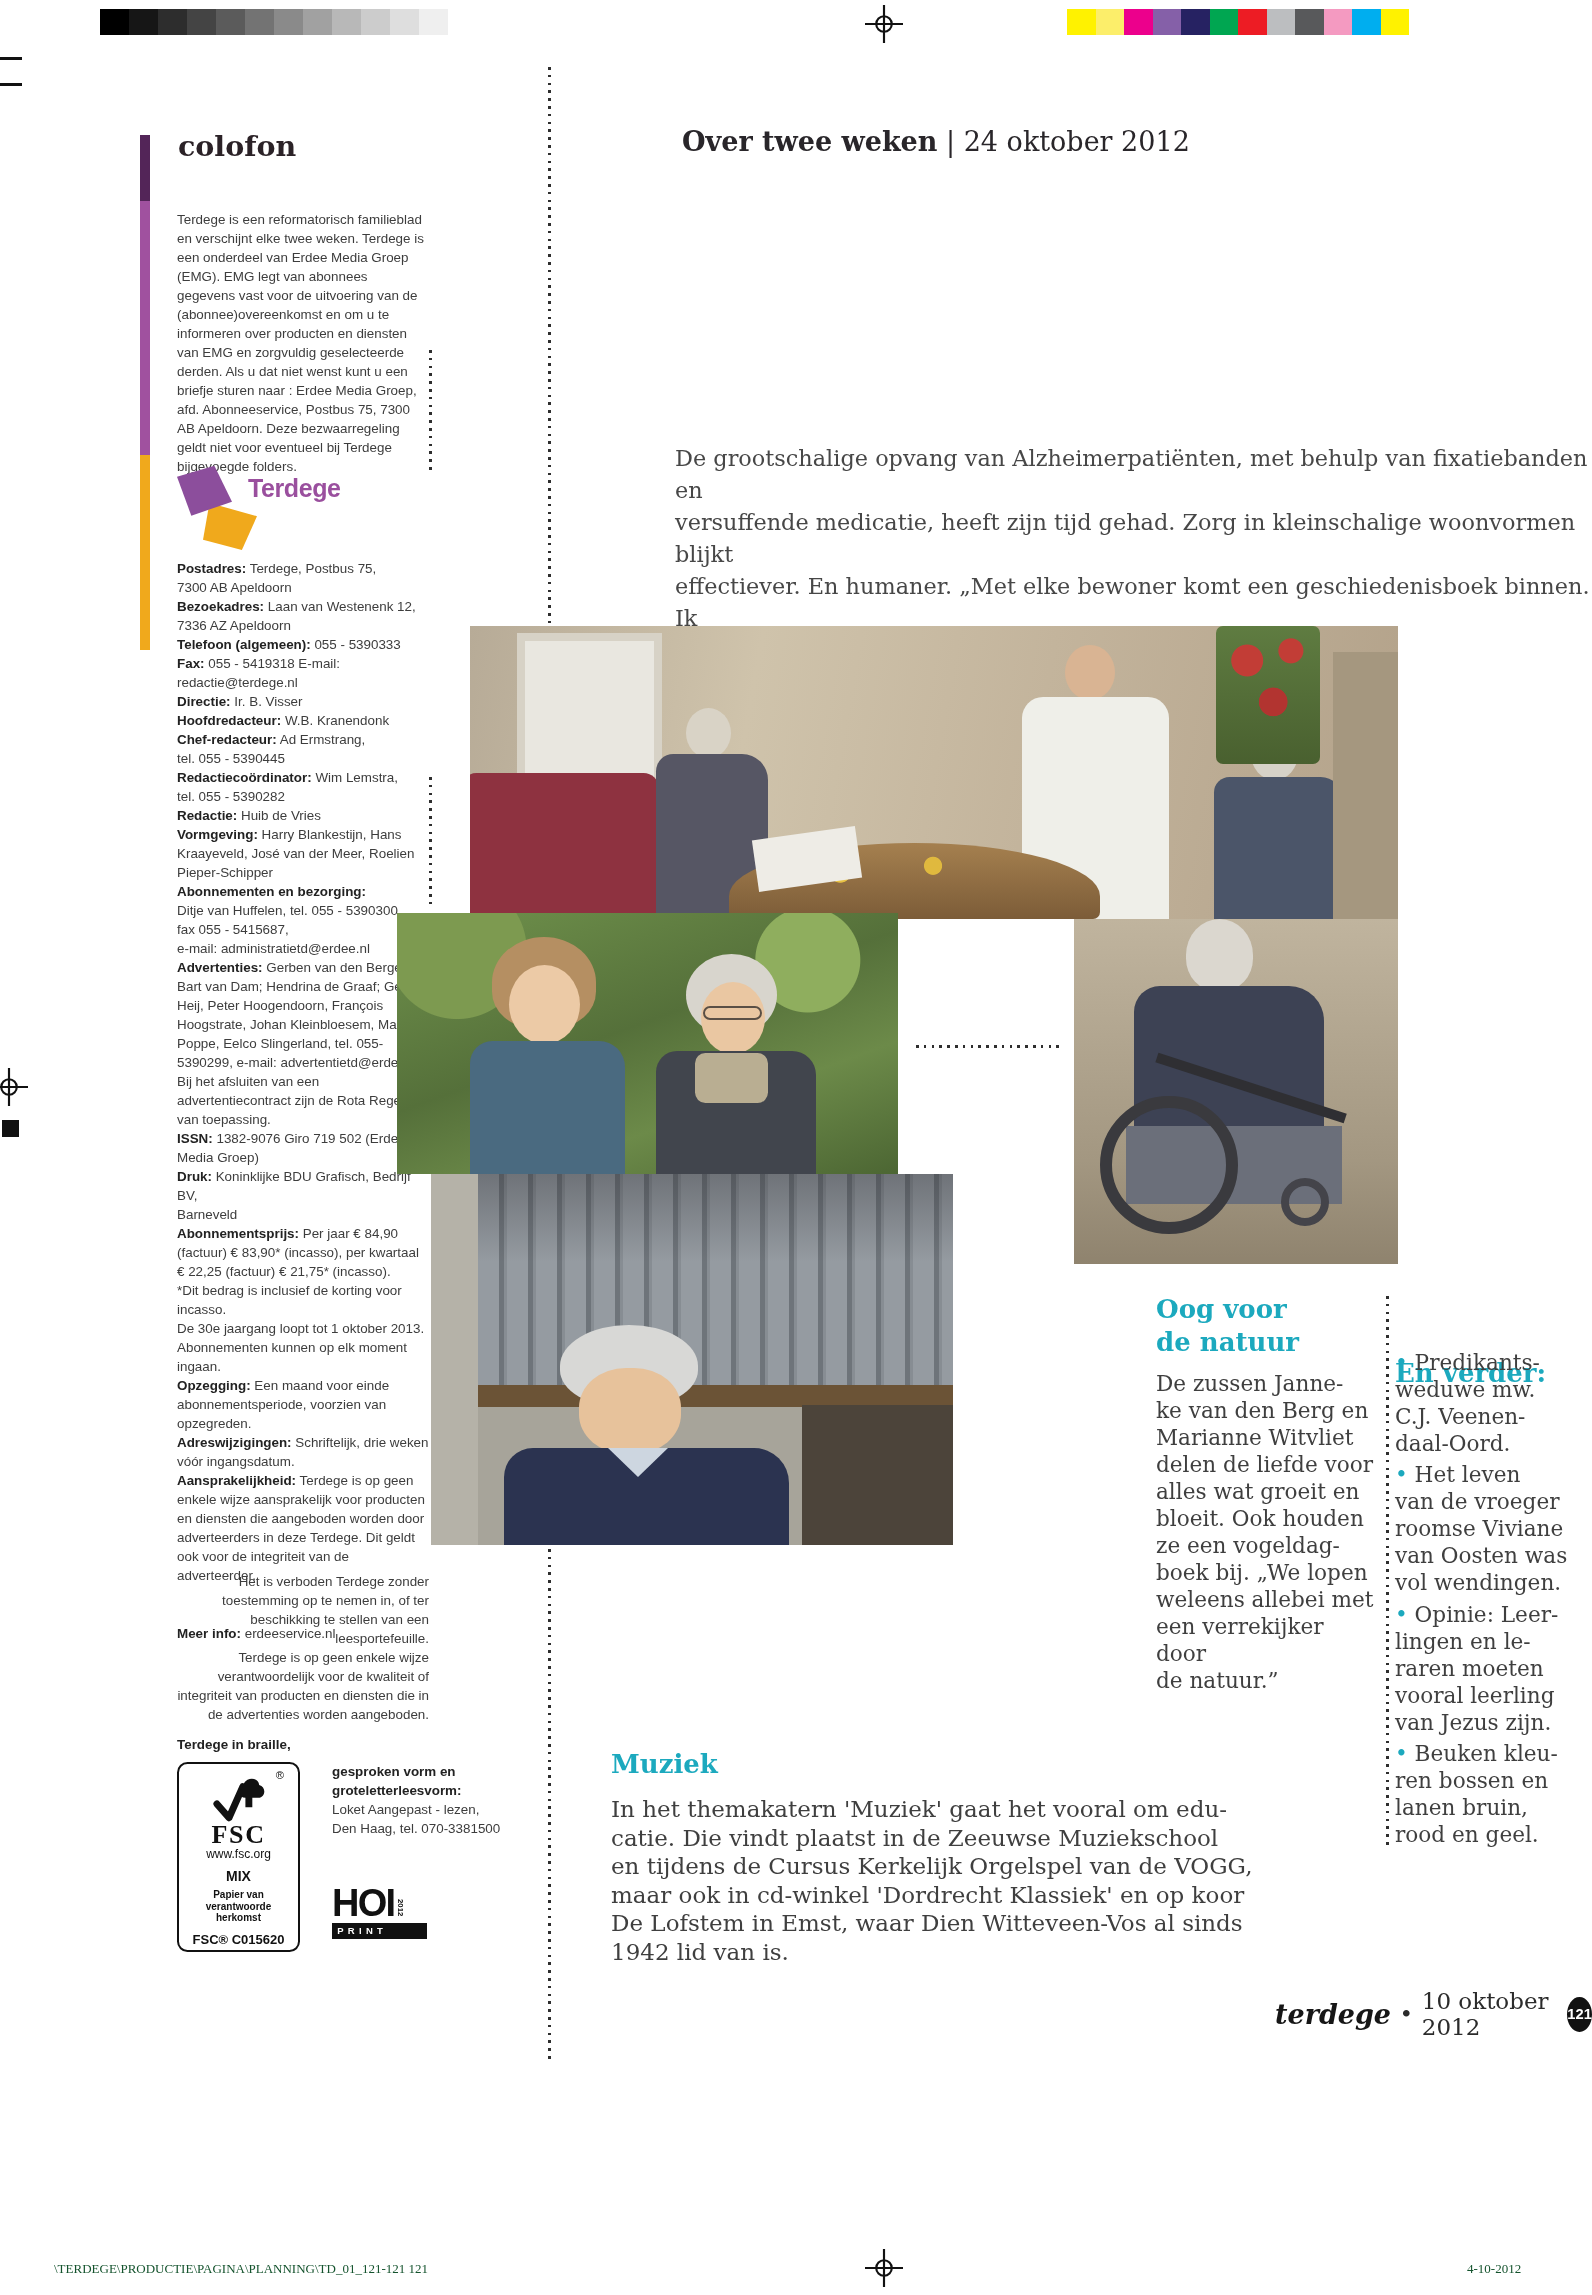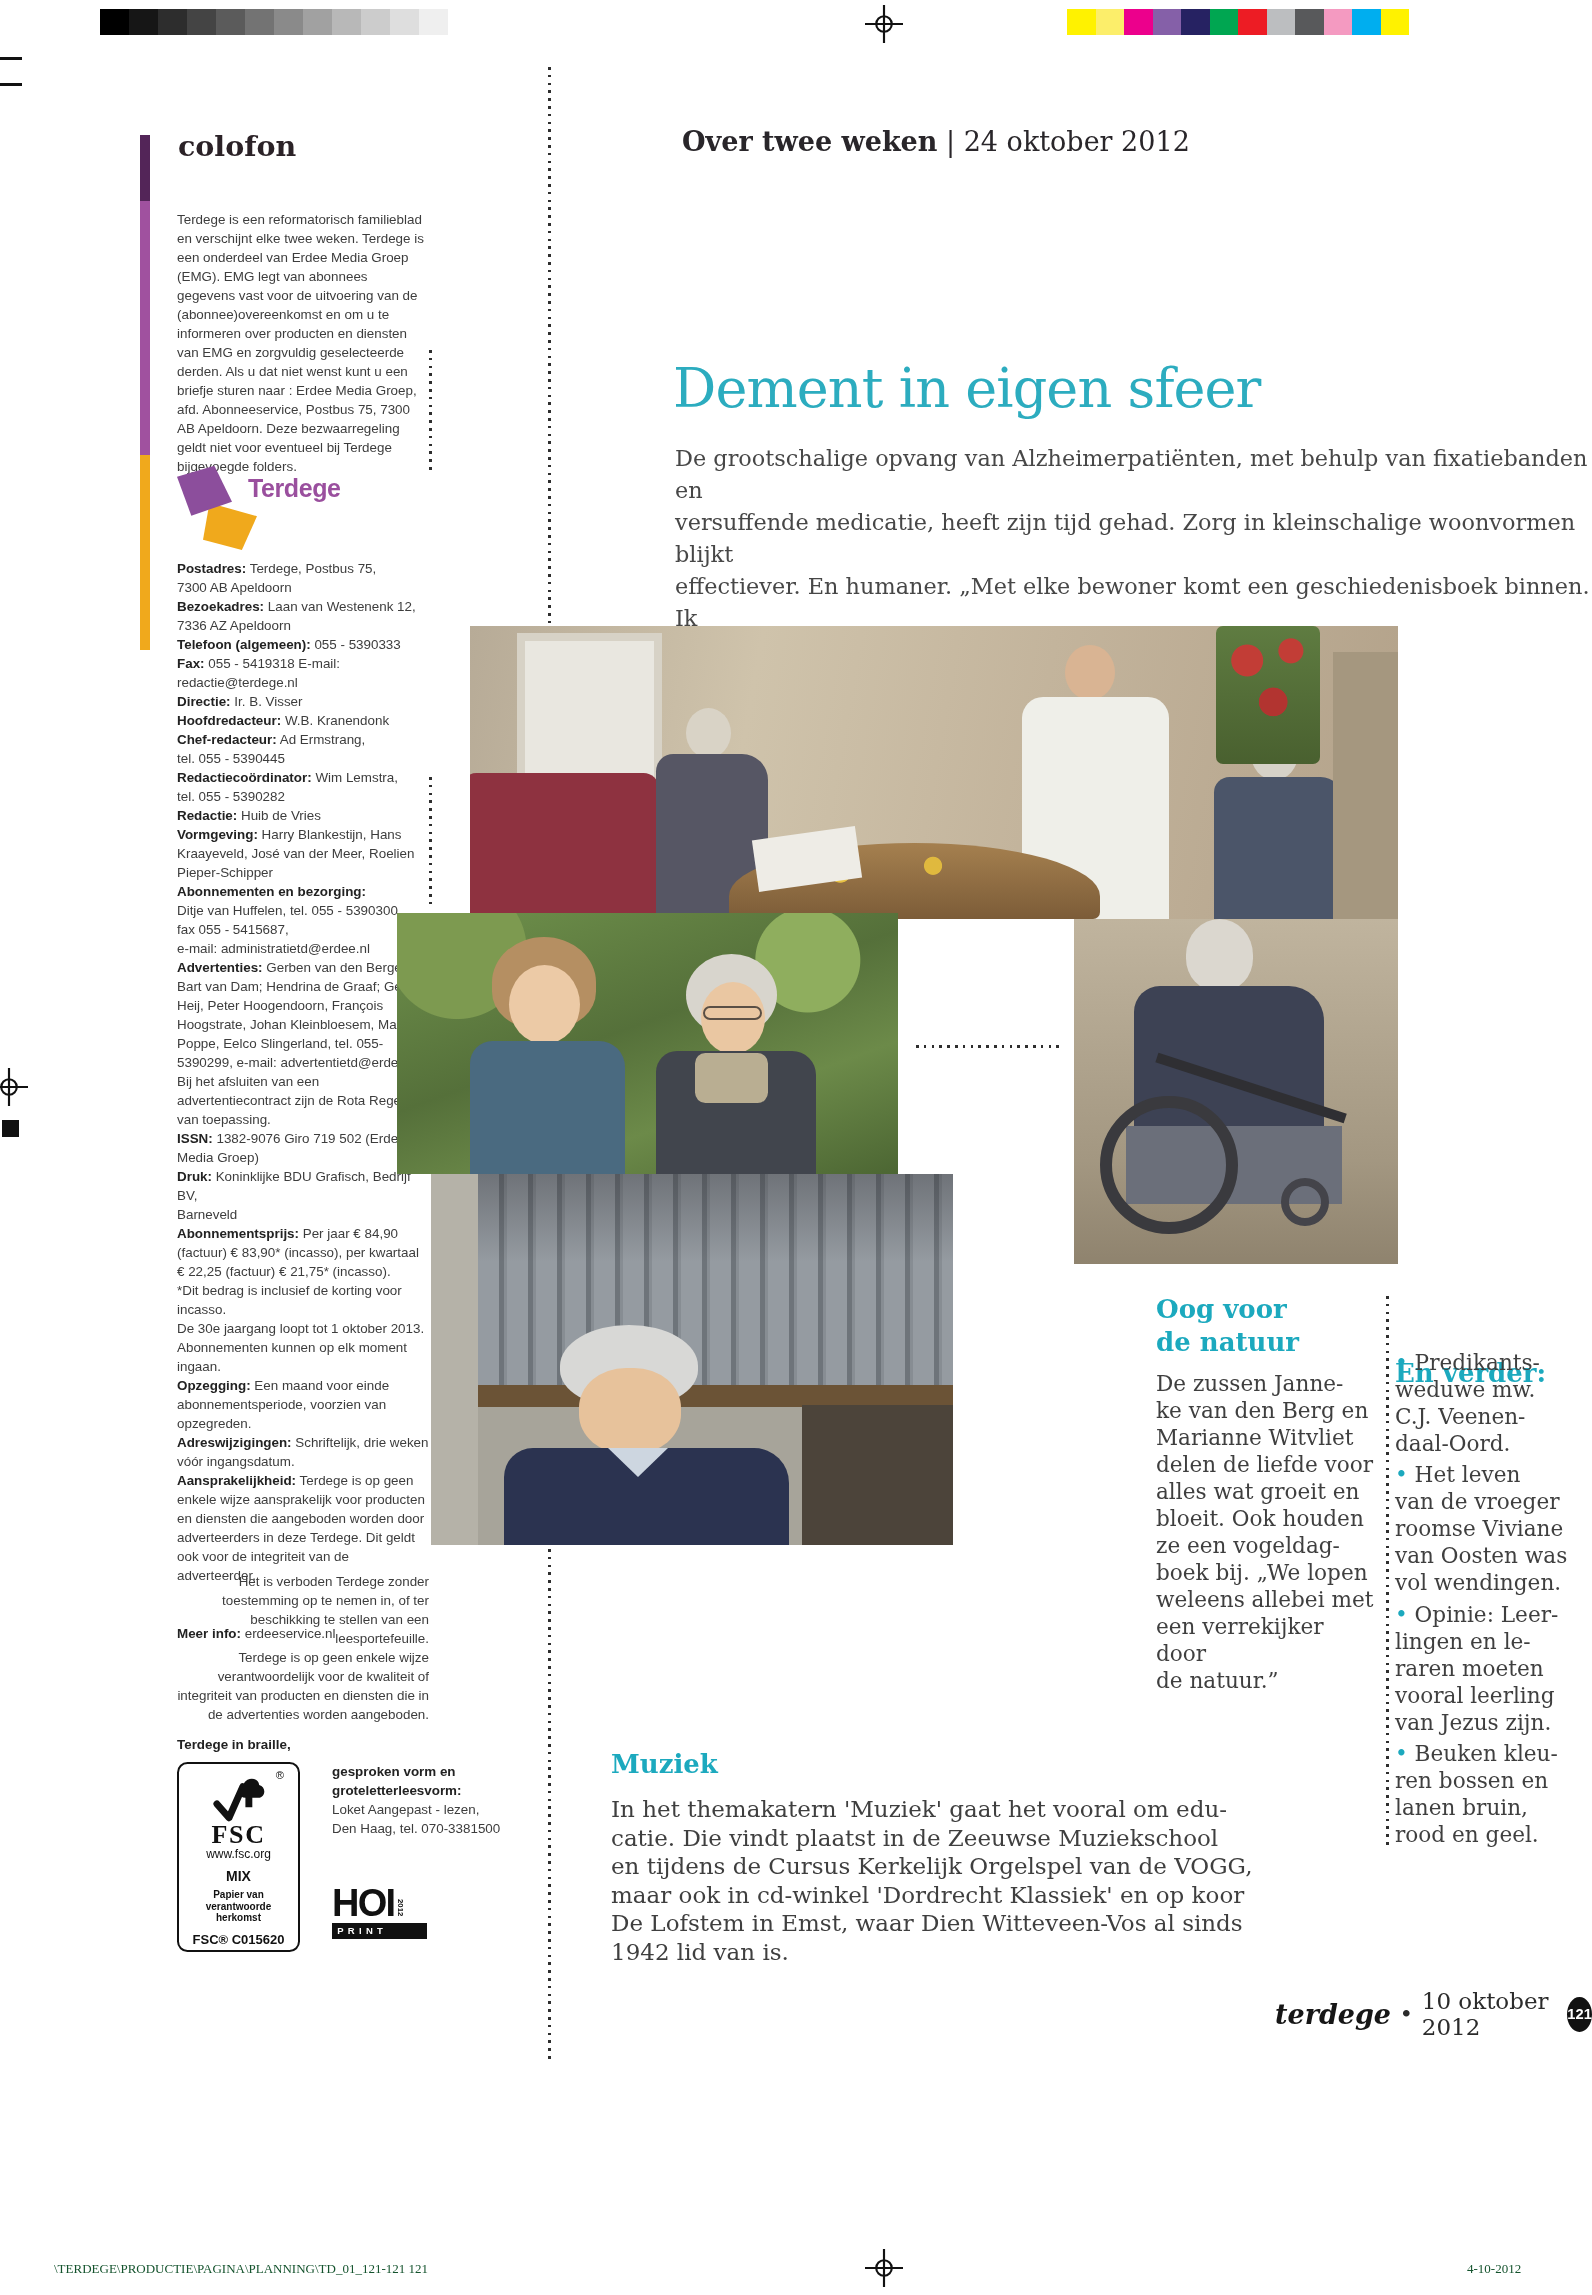--- a/index.html
+++ b/index.html
@@ -196,21 +196,20 @@
   <div class="abs dotsV" style="left:548px;top:67px;height:1995px;"></div>
   <div class="abs dotsV" style="left:429px;top:350px;height:121px;"></div>
   <div class="abs dotsV" style="left:429px;top:777px;height:131px;"></div>
   <div class="abs dotsH" style="left:916px;top:1045px;width:145px;"></div>
   <div class="abs dotsV" style="left:1386px;top:1296px;height:552px;"></div>
 
   <div class="abs header-line" style="left:682px;top:126px;">
     <b>Over twee weken</b><span> | 24 oktober 2012</span>
   </div>
 
-  <div class="abs headline" style="left:673px;top:357px;">Dement in eigen sfeer</div>
   <div class="abs intro prewrap" style="left:675px;top:442px;width:916px;">De grootschalige opvang van Alzheimerpatiënten, met behulp van fixatiebanden en
 versuffende medicatie, heeft zijn tijd gehad. Zorg in kleinschalige woonvormen blijkt
 effectiever. En humaner. „Met elke bewoner komt een geschiedenisboek binnen. Ik
 heb het voorrecht dat te mogen lezen en er iets mee te doen.”</div>
 
   <div class="photo ph-main-top" style="left:470px;top:626px;width:928px;height:293px;">
     <div style="left:47px;top:7px;width:129px;height:164px;background:#e9e7e0;border:8.6px solid #d7d2c6;"></div>
     <div style="left:-8.6px;top:147px;width:198px;height:151px;background:#8e3240;border-radius:15.5px;"></div>
     <div style="left:216px;top:82px;width:45px;height:50px;border-radius:50%;background:#d9d3c6;"></div>
     <div style="left:186px;top:128px;width:112px;height:168px;background:#565664;border-radius:17.3px 26px 0 0;"></div>

